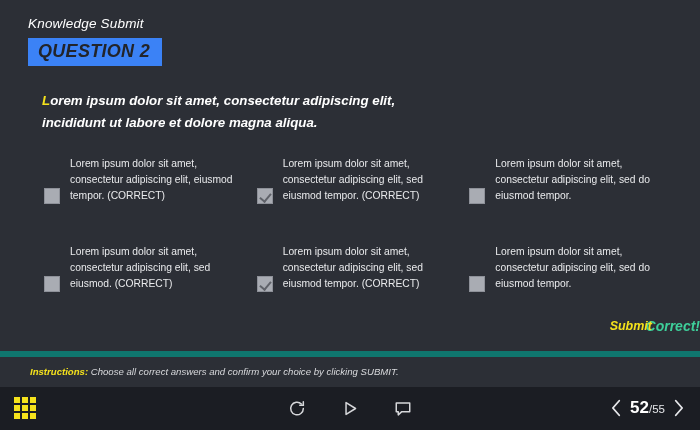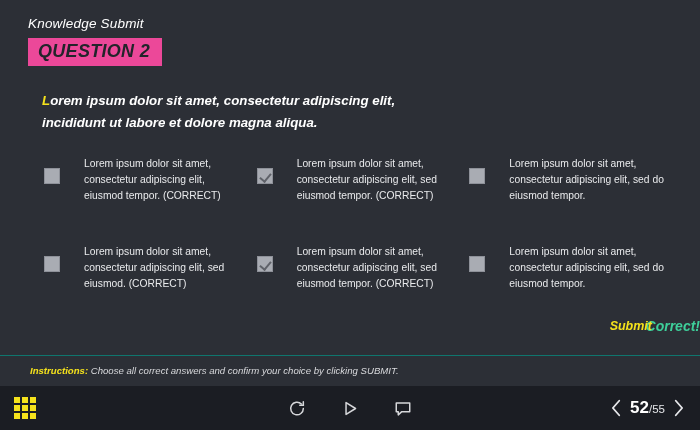--- a/index.html
+++ b/index.html
@@ -25,21 +25,21 @@
   }
   .kc-title {
     color: #ffffff;
     font-size: 13.5px;
     font-style: italic;
     letter-spacing: .2px;
     margin-bottom: 7px;
   }
   .qbadge {
     display: inline-block;
-    background: #ec4899;
+    background: #3b82f6;
     color: #22242a;
     font-size: 18px;
     font-weight: bold;
     font-style: italic;
     padding: 3px 12px 4px 10px;
     letter-spacing: .3px;
     transform: skewX(-0deg);
   }
   
   .stem {
@@ -55,22 +55,22 @@
   
   .answers {
     margin: 22px 36px 0 44px;
     display: grid;
     grid-template-columns: repeat(3, 1fr);
     grid-row-gap: 40px;
     grid-column-gap: 18px;
   }
   .answer {
     display: flex;
-    align-items: flex-start;
-    gap: 24px;
+    align-items: flex-end;
+    gap: 10px;
   }
   .cbox {
     flex: 0 0 auto;
     width: 16px;
     height: 16px;
     margin-top: 12px;
     background: #a9acb3;
     border: 1px solid #8e9199;
     position: relative;
   }
@@ -113,21 +113,21 @@
     color: #f5e21c;
     font-size: 12.5px;
     font-weight: bold;
     font-style: italic;
     cursor: pointer;
     text-align: right;
   }
   
   .instr-wrap {
     margin-top: auto;
-    border-top: 1px solid #0f766e;
+    border-top: 6px solid #0f766e;
     padding: 9px 9px 10px 30px;
   }
   .instr {
     font-size: 9.6px;
     color: #d8d9dc;
     font-style: italic;
   }
   .instr b { color: #f5e21c; font-weight: bold; }
   
   .navbar {

